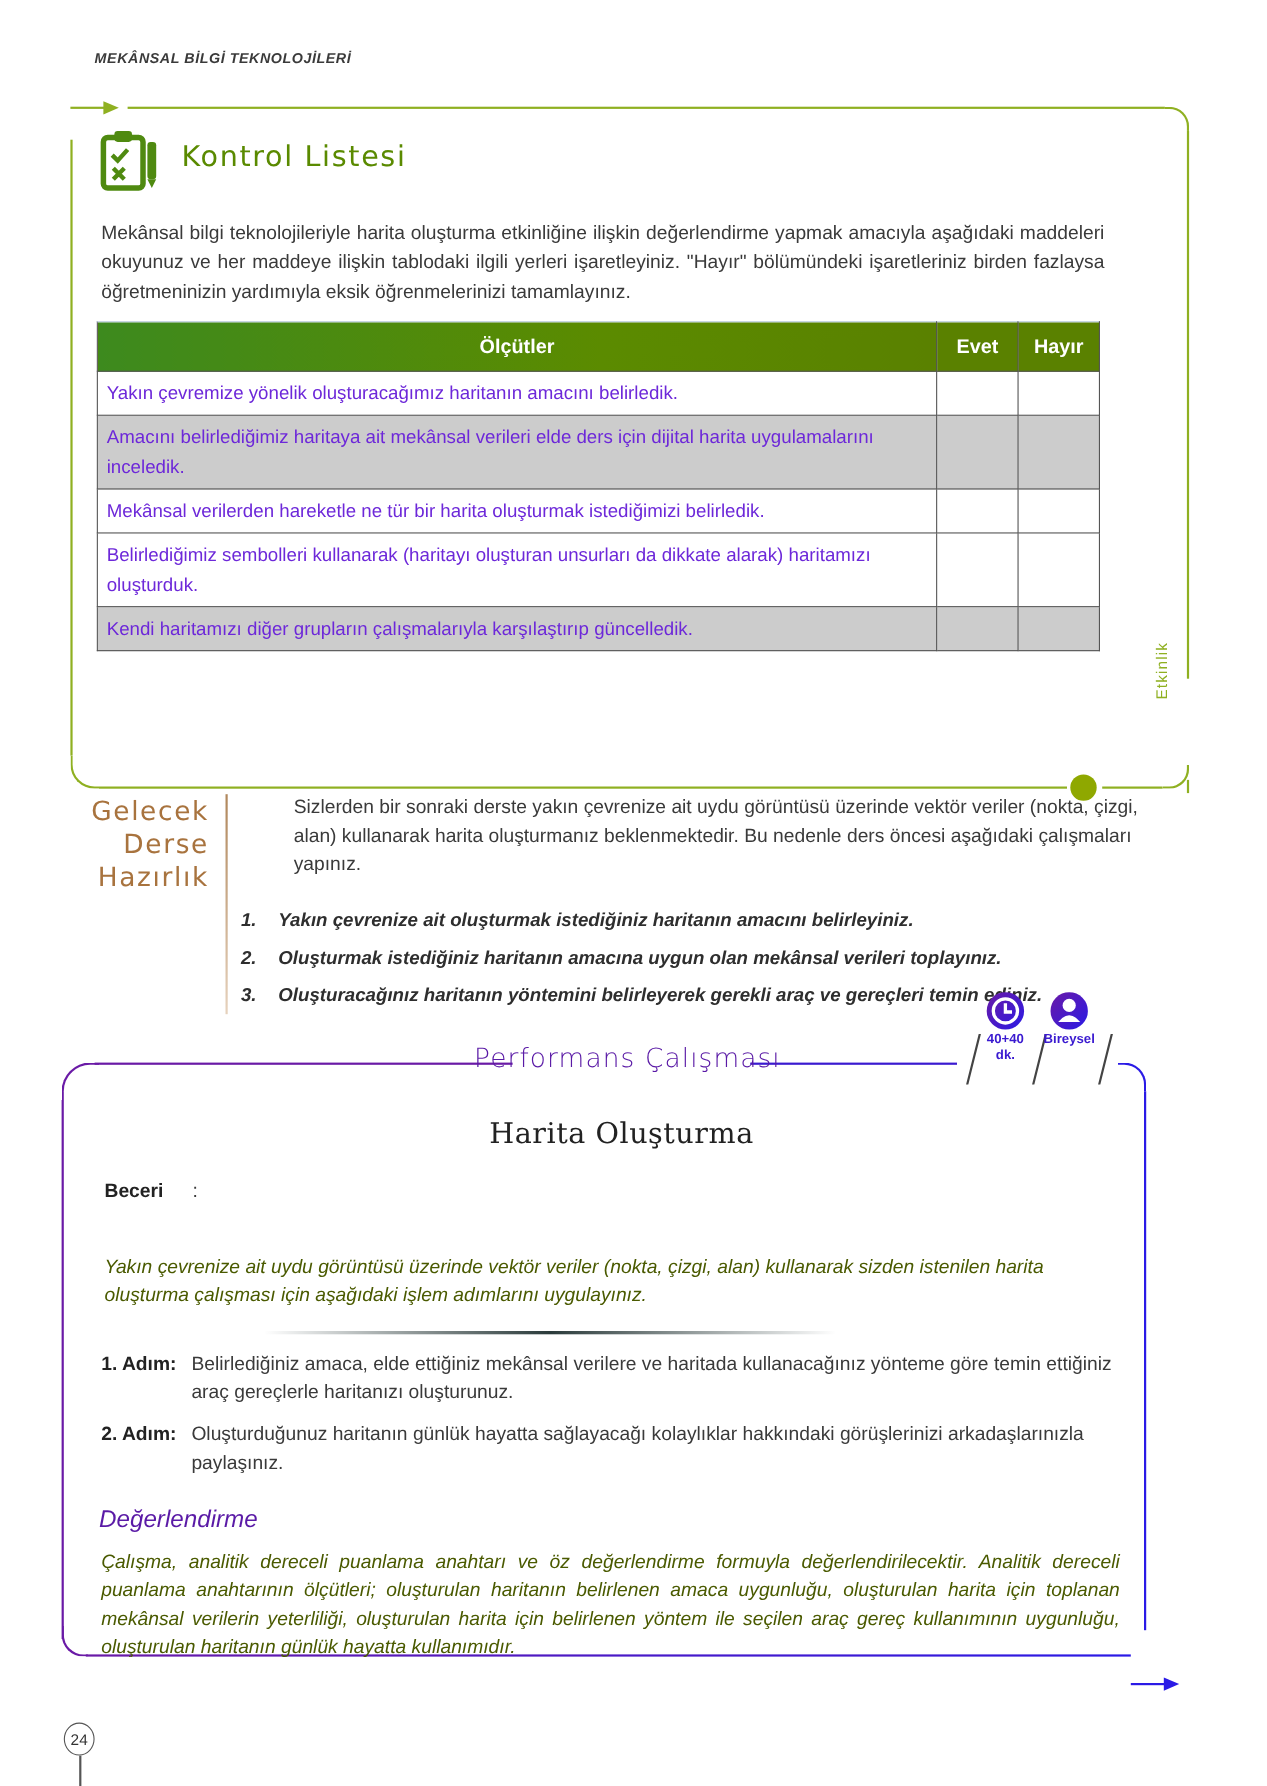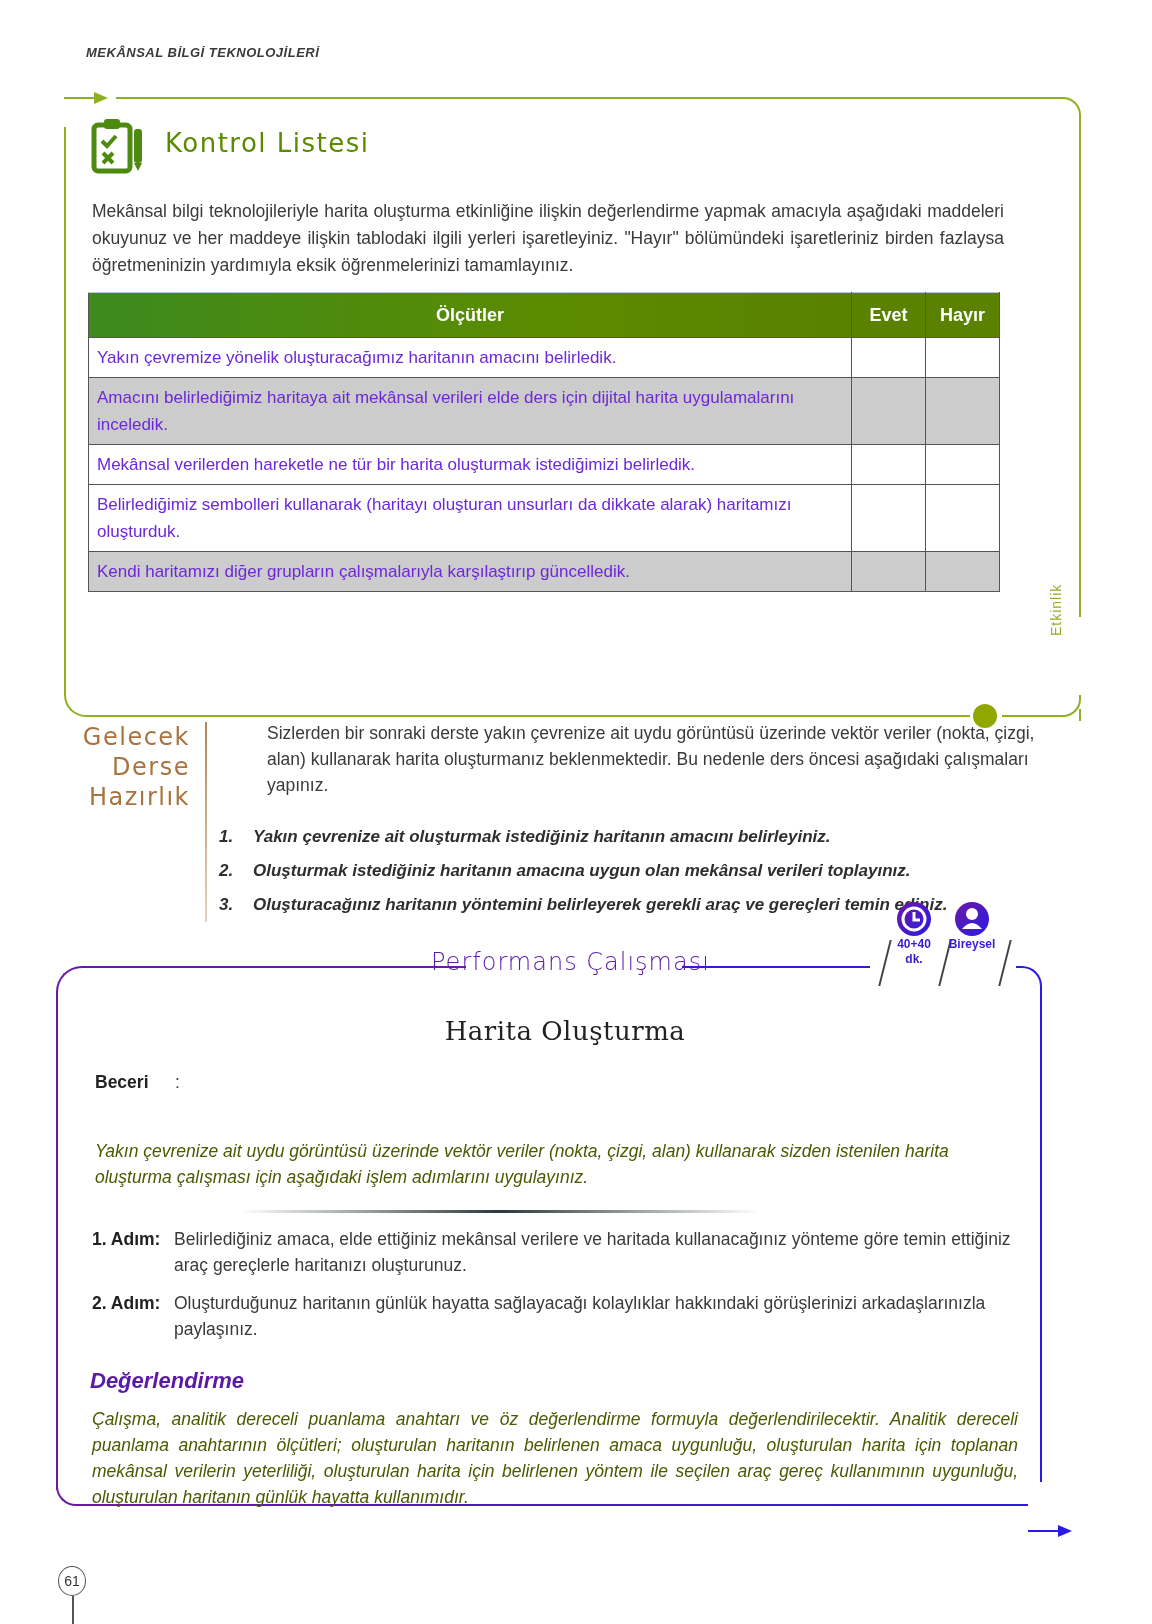--- a/index.html
+++ b/index.html
@@ -66,21 +66,21 @@
 
   .doc-title { position: absolute; left: 0; width: 1130px; top: 1016px; text-align: center; font-family: "DejaVu Serif", serif; font-size: 26px; color: #222; letter-spacing: 0.5px; }
   .beceri { position: absolute; left: 95px; top: 1068px; width: 920px; font-size: 17.5px; line-height: 28px; color: #3a3a3a; display: flex; }
   .beceri .k { font-weight: bold; color: #222; width: 80px; flex: none; }
   .beceri .sep { width: 18px; flex: none; }
   .instr { position: absolute; left: 95px; top: 1138px; width: 920px; font-size: 17.5px; line-height: 26px; font-style: italic; color: #4a5a00; }
   .fade-rule { position: absolute; left: 240px; top: 1210px; width: 520px; height: 3px; background: linear-gradient(to right, rgba(40,60,60,0), #2a3a3a 50%, rgba(40,60,60,0)); }
 
   .step { position: absolute; left: 92px; width: 920px; font-size: 17.5px; line-height: 26px; color: #3a3a3a; display: flex; }
   .step .k { font-weight: bold; color: #222; width: 82px; flex: none; }
-  .deg-title { position: absolute; left: 90px; top: 1368px; font-size: 22px; font-weight: bold; font-style: italic; color: #5a1aa6; }
+  .deg-title { position: absolute; left: 90px; top: 1368px; font-size: 22px; font-weight: normal; font-style: italic; color: #5a1aa6; }
   .deg-text { position: absolute; left: 92px; top: 1406px; width: 926px; font-size: 17.5px; line-height: 26px; font-style: italic; color: #4a5a00; text-align: justify; }
 
   .page-num { position: absolute; left: 58px; top: 1566px; width: 28px; height: 30px; border: 1.5px solid #555; border-radius: 50% 50% 50% 50%; font-size: 14px; text-align: center; line-height: 28px; color: #333; }
   .page-num-line { position: absolute; left: 72px; top: 1596px; width: 1.5px; height: 28px; background: #555; }
 </style>
 </head>
 <body>
 
 <div class="page-header">MEKÂNSAL BİLGİ TEKNOLOJİLERİ</div>
 
@@ -225,14 +225,14 @@
   <span>Belirlediğiniz amaca, elde ettiğiniz mekânsal verilere ve haritada kullanacağınız yönteme göre temin ettiğiniz araç gereçlerle haritanızı oluşturunuz.</span>
 </div>
 <div class="step" style="top:1290px">
   <span class="k">2. Adım:</span>
   <span>Oluşturduğunuz haritanın günlük hayatta sağlayacağı kolaylıklar hakkındaki görüşlerinizi arkadaşlarınızla paylaşınız.</span>
 </div>
 
 <div class="deg-title">Değerlendirme</div>
 <p class="deg-text">Çalışma, analitik dereceli puanlama anahtarı ve öz değerlendirme formuyla değerlendirilecektir. Analitik dereceli puanlama anahtarının ölçütleri; oluşturulan haritanın belirlenen amaca uygunluğu, oluşturulan harita için toplanan mekânsal verilerin yeterliliği, oluşturulan harita için belirlenen yöntem ile seçilen araç gereç kullanımının uygunluğu, oluşturulan haritanın günlük hayatta kullanımıdır.</p>
 
-<div class="page-num">61</div>
+<div class="page-num">24</div>
 <div class="page-num-line"></div>
 
 </body></html>

